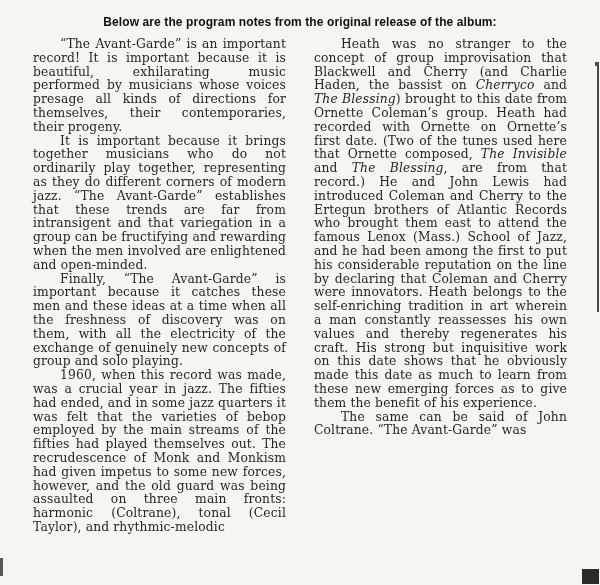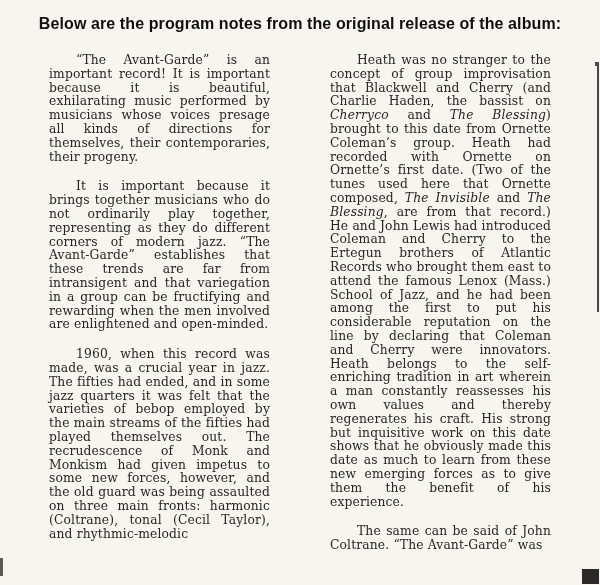--- a/index.html
+++ b/index.html
@@ -19,42 +19,42 @@
     inset: 0;
   }
   .notes-header {
     position: absolute;
     top: 15px;
     left: 0;
     width: 100%;
     text-align: center;
     font-family: "Liberation Sans", sans-serif;
     font-weight: bold;
-    font-size: 16px;
+    font-size: 12px;
     letter-spacing: 0.1px;
     color: #101010;
   }
   .columns {
     position: absolute;
     top: 38px;
     left: 33px;
     width: 534px;
     display: flex;
     gap: 28px;
   }
   .col {
     width: 253px;
     font-size: 12.3px;
     line-height: 13.8px;
     color: #262624;
     text-align: justify;
     letter-spacing: 0.15px;
   }
   .col p.para {
-    margin: 16px;
+    margin: 0;
     text-indent: 27px;
   }
   .col p.para.no-indent {
     text-indent: 0;
   }
   .col em {
   }
   
   .edge-line-right {
     position: absolute;
@@ -93,20 +93,21 @@
 <body>
 
 <div class="page">
 
   <div class="notes-header">Below are the program notes from the original release of the album:</div>
 
   <div class="columns">
     <div class="col">
         <p class="para"><span>“The Avant-Garde” is an important record! It is important because it is beautiful, exhilarating music performed by musicians whose voices presage all kinds of directions for themselves, their contemporaries, their progeny.</span></p>
         <p class="para"><span>It is important because it brings together musicians who do not ordinarily play together, representing as they do different corners of modern jazz. “The Avant-Garde” establishes that these trends are far from intransigent and that variegation in a group can be fructifying and rewarding when the men involved are enlightened and open-minded.</span></p>
+        <p class="para"><span>Finally, “The Avant-Garde” is important because it catches these men and these ideas at a time when all the freshness of discovery was on them, with all the electricity of the exchange of genuinely new concepts of group and solo playing.</span></p>
         <p class="para"><span>1960, when this record was made, was a crucial year in jazz. The fifties had ended, and in some jazz quarters it was felt that the varieties of bebop employed by the main streams of the fifties had played themselves out. The recrudescence of Monk and Monkism had given impetus to some new forces, however, and the old guard was being assaulted on three main fronts: harmonic (Coltrane), tonal (Cecil Taylor), and rhythmic-melodic</span></p>
       </div>
     <div class="col">
         <p class="para"><span>Heath was no stranger to the concept of group improvisation that Blackwell and Cherry (and Charlie Haden, the bassist on </span><em>Cherryco</em><span> and </span><em>The Blessing</em><span>) brought to this date from Ornette Coleman’s group. Heath had recorded with Ornette on Ornette’s first date. (Two of the tunes used here that Ornette composed, </span><em>The Invisible</em><span> and </span><em>The Blessing</em><span>, are from that record.) He and John Lewis had introduced Coleman and Cherry to the Ertegun brothers of Atlantic Records who brought them east to attend the famous Lenox (Mass.) School of Jazz, and he had been among the first to put his considerable reputation on the line by declaring that Coleman and Cherry were innovators. Heath belongs to the self-enriching tradition in art wherein a man constantly reassesses his own values and thereby regenerates his craft. His strong but inquisitive work on this date shows that he obviously made this date as much to learn from these new emerging forces as to give them the benefit of his experience.</span></p>
         <p class="para"><span>The same can be said of John Coltrane. “The Avant-Garde” was</span></p>
       </div>
   </div>
 
   <div class="edge-tick-right"></div>
   <div class="edge-line-right"></div>

